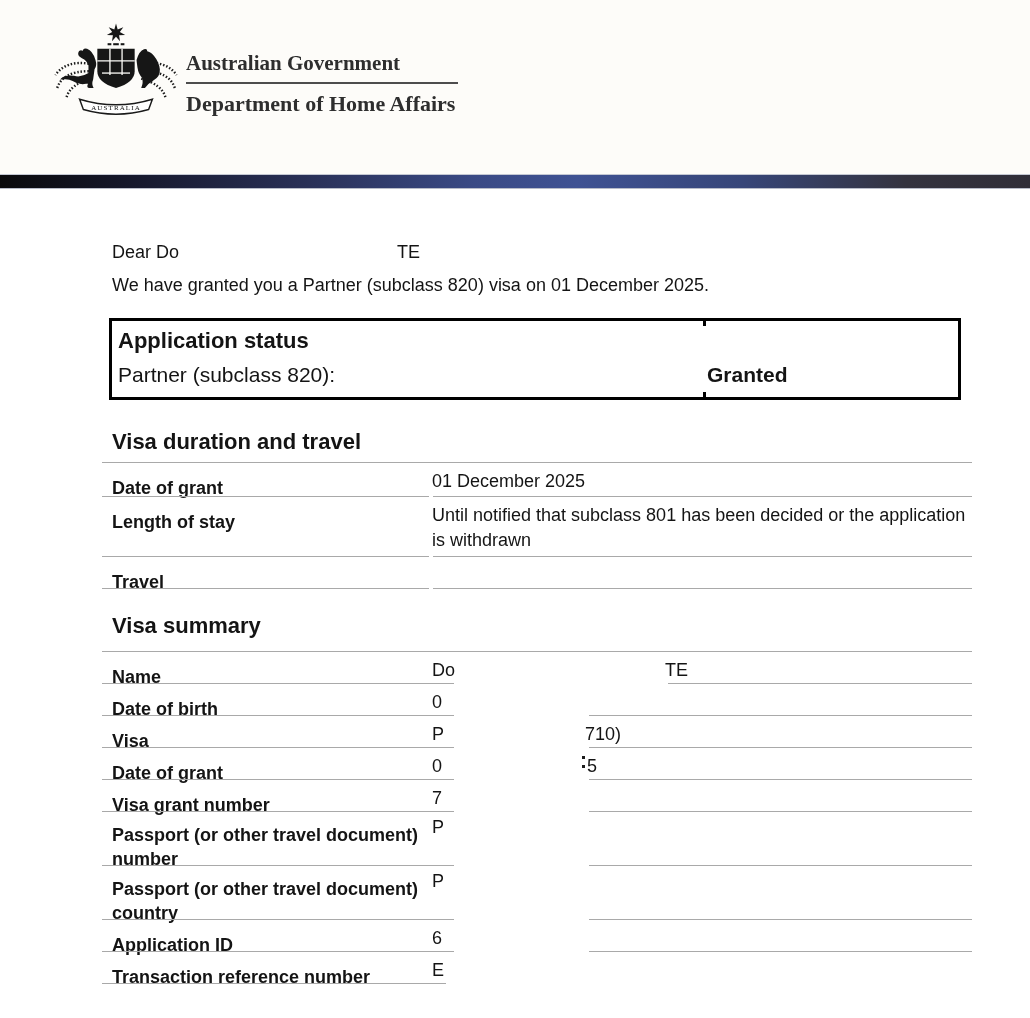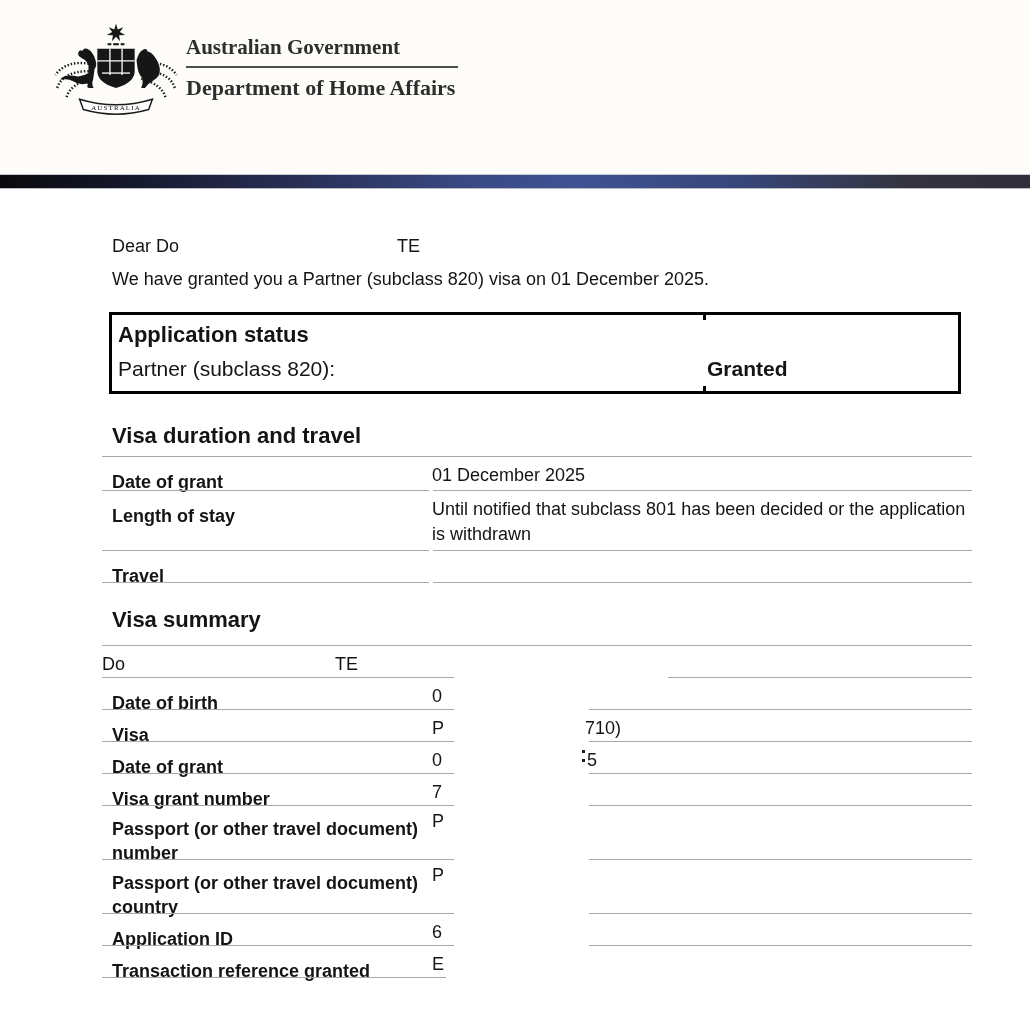--- a/index.html
+++ b/index.html
@@ -2,32 +2,32 @@
 <html><head>
 <meta charset="utf-8">
 <style>
   * { margin:0; padding:0; box-sizing:border-box; }
   html,body { width:1030px; height:1018px; overflow:hidden; background:#ffffff;
               font-family:"Liberation Sans", sans-serif; color:#141414; }
 
   
   .page-top { position:absolute; left:0; top:0; width:1030px; height:174px; background:#fdfcf9; }
   .coat-of-arms { position:absolute; left:46px; top:22px; width:140px; height:104px; }
-  .gov-text { position:absolute; left:186px; top:34px; font-family:"Liberation Serif", serif;
+  .gov-text { position:absolute; left:186px; top:50px; font-family:"Liberation Serif", serif;
               font-weight:bold; color:#2e2e2e; }
   .gov-line1 { font-size:21px; line-height:26px; }
   .gov-rule  { width:272px; height:2px; background:#4d4d4d; margin:6px 0 7px 0; }
   .gov-line2 { font-size:22px; line-height:26px; }
 
   .header-bar { position:absolute; left:0; top:174px; width:1030px; height:15px;
     border-top:1px solid #c4c8d3; border-bottom:1px solid #b8bcc9;
     background:linear-gradient(90deg,#0a0a0c 0%,#15172a 12%,#2a3158 30%,#3a4a85 46%,#3f5293 56%,#374679 72%,#34333f 88%,#302e38 100%); }
 
   
-  .content { position:absolute; left:102px; top:187px; width:870px; font-size:18px; line-height:22px; }
+  .content { position:absolute; left:102px; top:193px; width:870px; font-size:18px; line-height:22px; }
   .salutation { position:relative; margin:48px 0 0 10px; }
   .salutation .suffix { position:absolute; left:285px; top:0; }
   .intro { margin:11px 0 0 10px; }
 
   
   .status-box { position:relative; margin:22px 0 0 7px; width:852px; border:3px solid #000;
                 padding:7px 0 9px 6px; }
   .status-title { font-size:22px; font-weight:bold; line-height:26px; }
   .status-row { position:relative; margin-top:8px; font-size:21px; line-height:26px; }
   .status-value { position:absolute; left:589px; top:0; font-weight:bold; }
@@ -148,20 +148,21 @@
       <div class="lbl">Travel</div>
     </div>
   </div>
 
   <div class="section-h second">Visa summary</div>
 
   <div class="tbl second">
     <div class="topline"></div>
 
     <div class="row vs-row gap-wide h32">
+      <div class="lbl">Name</div>
       <div class="val">
         <span>Do</span>
         <span class="suffix sfx-name">TE</span>
       </div>
     </div>
 
     <div class="row vs-row h32">
       <div class="lbl">Date of birth</div>
       <div class="val">
         <span>0</span>
@@ -206,20 +207,20 @@
     </div>
 
     <div class="row vs-row h32">
       <div class="lbl">Application ID</div>
       <div class="val">
         <span>6</span>
       </div>
     </div>
 
     <div class="row vs-row no-right h32">
-      <div class="lbl">Transaction reference granted</div>
+      <div class="lbl">Transaction reference number</div>
       <div class="val">
         <span>E</span>
       </div>
     </div>
   </div>
 
 </div>
 
 </body></html>

